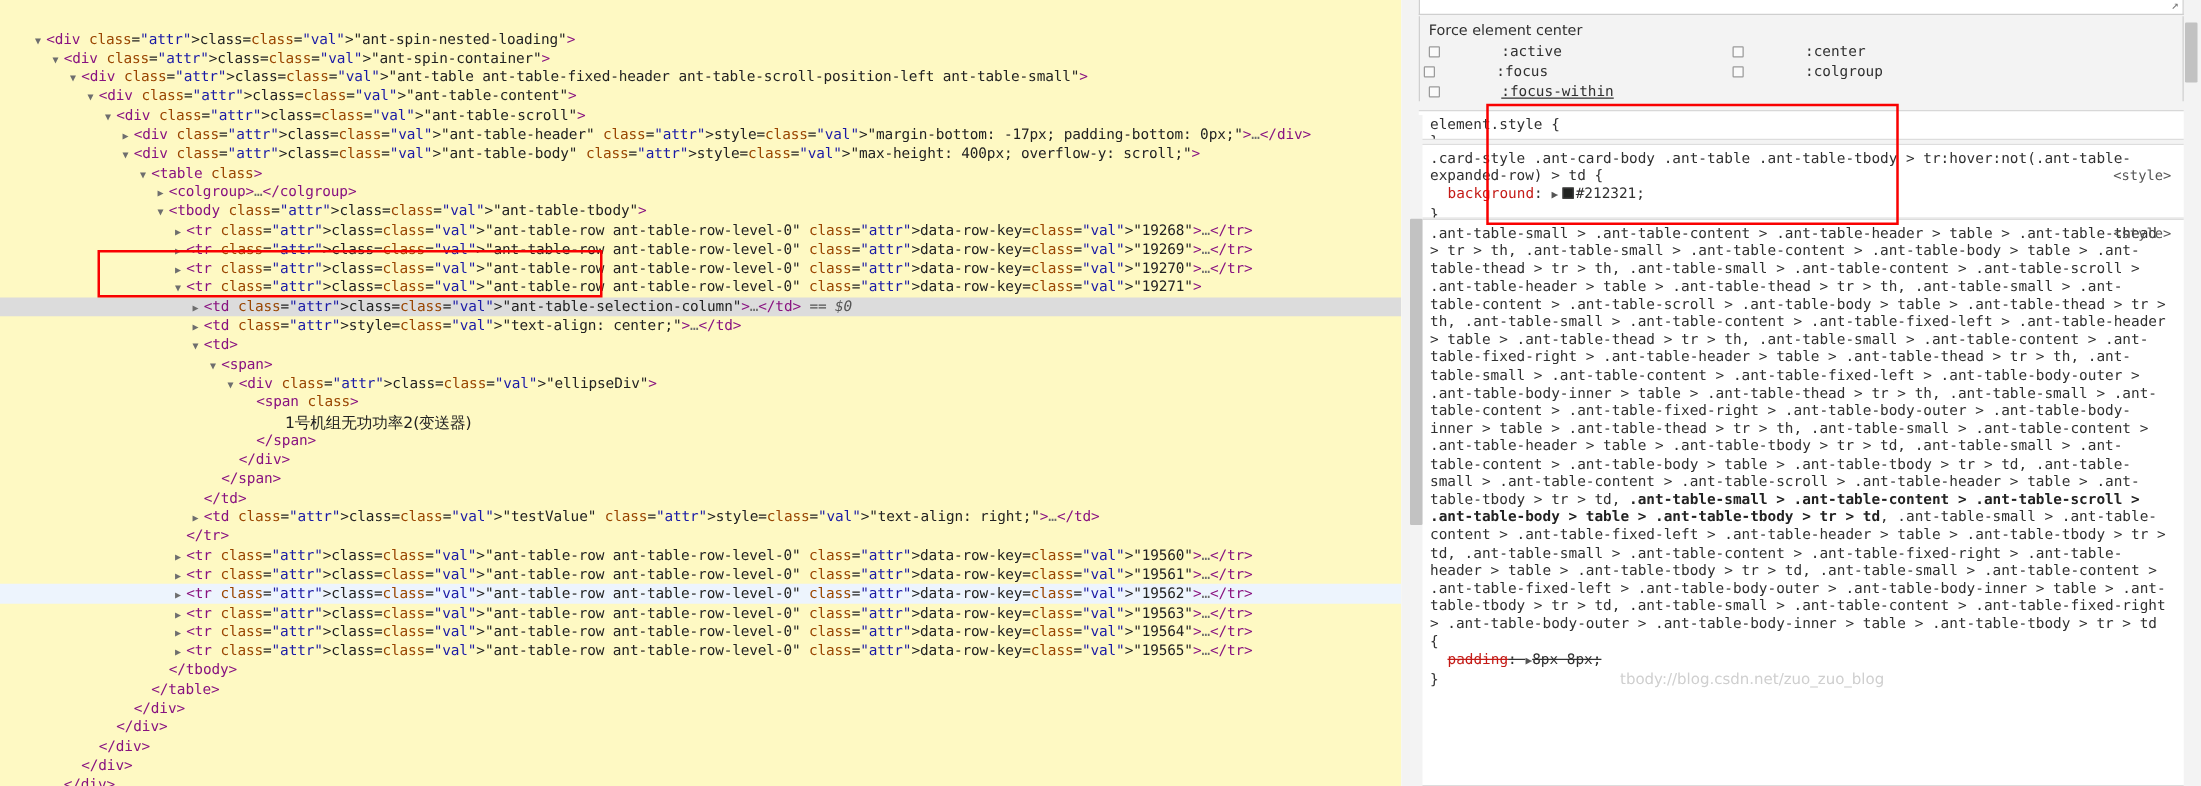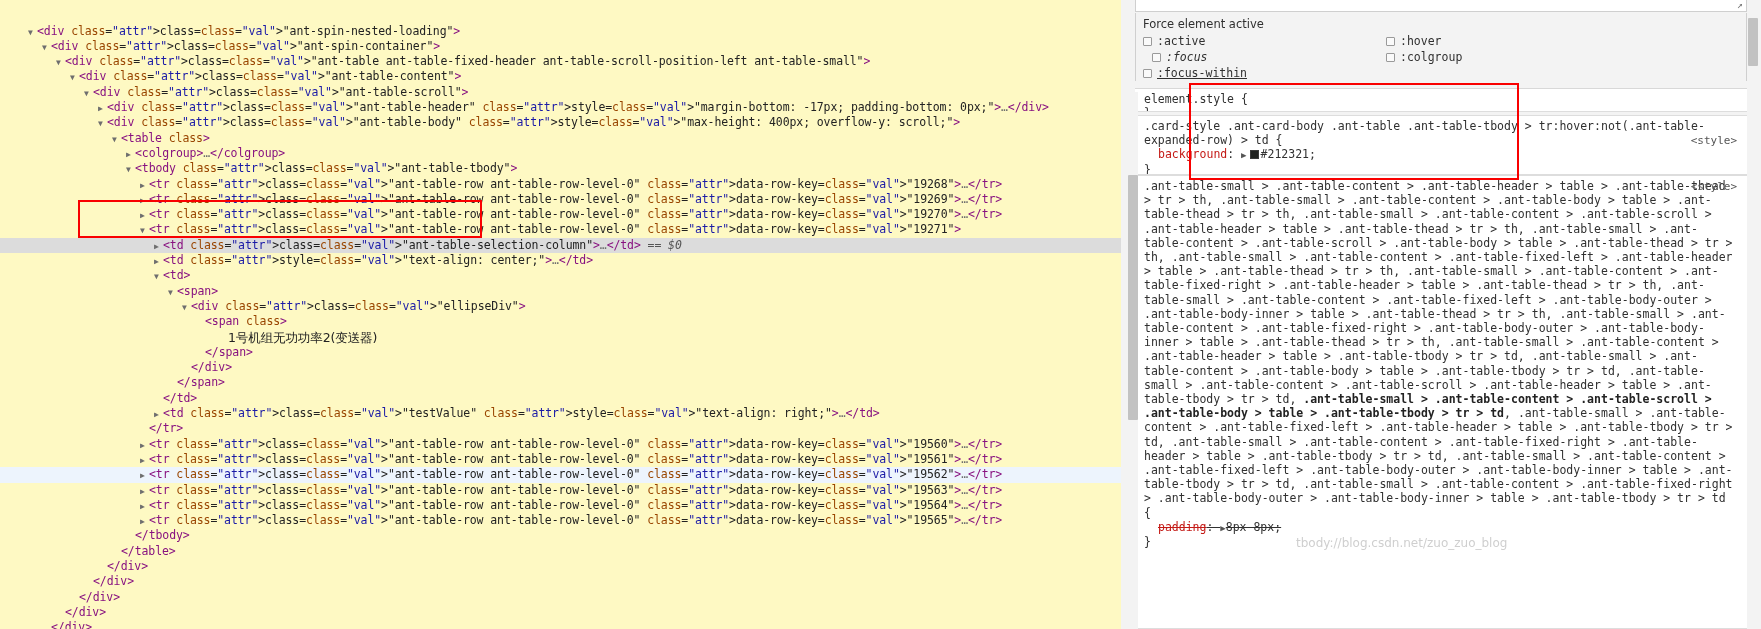--- a/index.html
+++ b/index.html
@@ -108,21 +108,21 @@
   }
   .chk-box {
     display: inline-block;
     width: 9px; height: 9px;
     border: 1px solid #9a9a9a;
     background: #fafafa;
     border-radius: 1px;
     vertical-align: -1px;
     margin-right: 5px;
   }
-  .chk-label { font-family: "DejaVu Sans Mono", "Liberation Mono", monospace; }
+  .chk-label { font-family: "DejaVu Sans Mono", "Liberation Mono", monospace; margin-left: 44px; }
 
   
   .rule-block {
     position: absolute;
     left: 14px;
     width: 612px;
     background: #ffffff;
     border: 1px solid #dddddd;
     border-left: none; border-right: none;
     padding: 3px 8px 3px 9px;
@@ -208,25 +208,25 @@
     <div id="dom-lines"><div class="dom-line" style="margin-top: -7px;"><span style="display:inline-block;width:28px"></span><span class="tri">▼</span><span><span class="punc">&lt;</span><span class="tag">div</span> <span <span="" class="attr">class</span>=<span class="val">"attr"</span>&gt;class</span>=<span <span="" class="attr">class</span>=<span class="val">"val"</span>&gt;"ant-spin-nested-loading"<span class="punc">&gt;</span></div><div class="dom-line"><span style="display:inline-block;width:42px"></span><span class="tri">▼</span><span><span class="punc">&lt;</span><span class="tag">div</span> <span <span="" class="attr">class</span>=<span class="val">"attr"</span>&gt;class</span>=<span <span="" class="attr">class</span>=<span class="val">"val"</span>&gt;"ant-spin-container"<span class="punc">&gt;</span></div><div class="dom-line"><span style="display:inline-block;width:56px"></span><span class="tri">▼</span><span><span class="punc">&lt;</span><span class="tag">div</span> <span <span="" class="attr">class</span>=<span class="val">"attr"</span>&gt;class</span>=<span <span="" class="attr">class</span>=<span class="val">"val"</span>&gt;"ant-table ant-table-fixed-header ant-table-scroll-position-left ant-table-small"<span class="punc">&gt;</span></div><div class="dom-line"><span style="display:inline-block;width:70px"></span><span class="tri">▼</span><span><span class="punc">&lt;</span><span class="tag">div</span> <span <span="" class="attr">class</span>=<span class="val">"attr"</span>&gt;class</span>=<span <span="" class="attr">class</span>=<span class="val">"val"</span>&gt;"ant-table-content"<span class="punc">&gt;</span></div><div class="dom-line"><span style="display:inline-block;width:84px"></span><span class="tri">▼</span><span><span class="punc">&lt;</span><span class="tag">div</span> <span <span="" class="attr">class</span>=<span class="val">"attr"</span>&gt;class</span>=<span <span="" class="attr">class</span>=<span class="val">"val"</span>&gt;"ant-table-scroll"<span class="punc">&gt;</span></div><div class="dom-line"><span style="display:inline-block;width:98px"></span><span class="tri">▶</span><span><span class="punc">&lt;</span><span class="tag">div</span> <span <span="" class="attr">class</span>=<span class="val">"attr"</span>&gt;class</span>=<span <span="" class="attr">class</span>=<span class="val">"val"</span>&gt;"ant-table-header" <span <span="" class="attr">class</span>=<span class="val">"attr"</span>&gt;style=<span <span="" class="attr">class</span>=<span class="val">"val"</span>&gt;"margin-bottom: -17px; padding-bottom: 0px;"<span class="punc">&gt;</span><span class="ell">…</span><span class="punc">&lt;/</span><span class="tag">div</span><span class="punc">&gt;</span></div><div class="dom-line"><span style="display:inline-block;width:98px"></span><span class="tri">▼</span><span><span class="punc">&lt;</span><span class="tag">div</span> <span <span="" class="attr">class</span>=<span class="val">"attr"</span>&gt;class</span>=<span <span="" class="attr">class</span>=<span class="val">"val"</span>&gt;"ant-table-body" <span <span="" class="attr">class</span>=<span class="val">"attr"</span>&gt;style=<span <span="" class="attr">class</span>=<span class="val">"val"</span>&gt;"max-height: 400px; overflow-y: scroll;"<span class="punc">&gt;</span></div><div class="dom-line"><span style="display:inline-block;width:112px"></span><span class="tri">▼</span><span><span class="punc">&lt;</span><span class="tag">table</span> <span class="attr">class</span><span class="punc">&gt;</span></span></div><div class="dom-line"><span style="display:inline-block;width:126px"></span><span class="tri">▶</span><span><span class="punc">&lt;</span><span class="tag">colgroup</span><span class="punc">&gt;</span><span class="ell">…</span><span class="punc">&lt;/</span><span class="tag">colgroup</span><span class="punc">&gt;</span></span></div><div class="dom-line"><span style="display:inline-block;width:126px"></span><span class="tri">▼</span><span><span class="punc">&lt;</span><span class="tag">tbody</span> <span <span="" class="attr">class</span>=<span class="val">"attr"</span>&gt;class</span>=<span <span="" class="attr">class</span>=<span class="val">"val"</span>&gt;"ant-table-tbody"<span class="punc">&gt;</span></div><div class="dom-line"><span style="display:inline-block;width:140px"></span><span class="tri">▶</span><span><span class="punc">&lt;</span><span class="tag">tr</span> <span <span="" class="attr">class</span>=<span class="val">"attr"</span>&gt;class</span>=<span <span="" class="attr">class</span>=<span class="val">"val"</span>&gt;"ant-table-row ant-table-row-level-0" <span <span="" class="attr">class</span>=<span class="val">"attr"</span>&gt;data-row-key=<span <span="" class="attr">class</span>=<span class="val">"val"</span>&gt;"19268"<span class="punc">&gt;</span><span class="ell">…</span><span class="punc">&lt;/</span><span class="tag">tr</span><span class="punc">&gt;</span></div><div class="dom-line"><span style="display:inline-block;width:140px"></span><span class="tri">▶</span><span><span class="punc">&lt;</span><span class="tag">tr</span> <span <span="" class="attr">class</span>=<span class="val">"attr"</span>&gt;class</span>=<span <span="" class="attr">class</span>=<span class="val">"val"</span>&gt;"ant-table-row ant-table-row-level-0" <span <span="" class="attr">class</span>=<span class="val">"attr"</span>&gt;data-row-key=<span <span="" class="attr">class</span>=<span class="val">"val"</span>&gt;"19269"<span class="punc">&gt;</span><span class="ell">…</span><span class="punc">&lt;/</span><span class="tag">tr</span><span class="punc">&gt;</span></div><div class="dom-line"><span style="display:inline-block;width:140px"></span><span class="tri">▶</span><span><span class="punc">&lt;</span><span class="tag">tr</span> <span <span="" class="attr">class</span>=<span class="val">"attr"</span>&gt;class</span>=<span <span="" class="attr">class</span>=<span class="val">"val"</span>&gt;"ant-table-row ant-table-row-level-0" <span <span="" class="attr">class</span>=<span class="val">"attr"</span>&gt;data-row-key=<span <span="" class="attr">class</span>=<span class="val">"val"</span>&gt;"19270"<span class="punc">&gt;</span><span class="ell">…</span><span class="punc">&lt;/</span><span class="tag">tr</span><span class="punc">&gt;</span></div><div class="dom-line"><span style="display:inline-block;width:140px"></span><span class="tri">▼</span><span><span class="punc">&lt;</span><span class="tag">tr</span> <span <span="" class="attr">class</span>=<span class="val">"attr"</span>&gt;class</span>=<span <span="" class="attr">class</span>=<span class="val">"val"</span>&gt;"ant-table-row ant-table-row-level-0" <span <span="" class="attr">class</span>=<span class="val">"attr"</span>&gt;data-row-key=<span <span="" class="attr">class</span>=<span class="val">"val"</span>&gt;"19271"<span class="punc">&gt;</span></div><div class="dom-line sel-gray"><span style="display:inline-block;width:154px"></span><span class="tri">▶</span><span><span class="punc">&lt;</span><span class="tag">td</span> <span <span="" class="attr">class</span>=<span class="val">"attr"</span>&gt;class</span>=<span <span="" class="attr">class</span>=<span class="val">"val"</span>&gt;"ant-table-selection-column"<span class="punc">&gt;</span><span class="ell">…</span><span class="punc">&lt;/</span><span class="tag">td</span><span class="punc">&gt;</span> <span class="dollar">== $0</span></div><div class="dom-line"><span style="display:inline-block;width:154px"></span><span class="tri">▶</span><span><span class="punc">&lt;</span><span class="tag">td</span> <span <span="" class="attr">class</span>=<span class="val">"attr"</span>&gt;style</span>=<span <span="" class="attr">class</span>=<span class="val">"val"</span>&gt;"text-align: center;"<span class="punc">&gt;</span><span class="ell">…</span><span class="punc">&lt;/</span><span class="tag">td</span><span class="punc">&gt;</span></div><div class="dom-line"><span style="display:inline-block;width:154px"></span><span class="tri">▼</span><span><span class="punc">&lt;</span><span class="tag">td</span><span class="punc">&gt;</span></span></div><div class="dom-line"><span style="display:inline-block;width:168px"></span><span class="tri">▼</span><span><span class="punc">&lt;</span><span class="tag">span</span><span class="punc">&gt;</span></span></div><div class="dom-line"><span style="display:inline-block;width:182px"></span><span class="tri">▼</span><span><span class="punc">&lt;</span><span class="tag">div</span> <span <span="" class="attr">class</span>=<span class="val">"attr"</span>&gt;class</span>=<span <span="" class="attr">class</span>=<span class="val">"val"</span>&gt;"ellipseDiv"<span class="punc">&gt;</span></div><div class="dom-line"><span style="display:inline-block;width:196px"></span><span class="tri"></span><span><span class="punc">&lt;</span><span class="tag">span</span> <span class="attr">class</span><span class="punc">&gt;</span></span></div><div class="dom-line"><span style="display:inline-block;width:228px"></span><span class="cjk">1号机组无功功率2(变送器)</span></div><div class="dom-line"><span style="display:inline-block;width:196px"></span><span class="tri"></span><span><span class="punc">&lt;/</span><span class="tag">span</span><span class="punc">&gt;</span></span></div><div class="dom-line"><span style="display:inline-block;width:182px"></span><span class="tri"></span><span><span class="punc">&lt;/</span><span class="tag">div</span><span class="punc">&gt;</span></span></div><div class="dom-line"><span style="display:inline-block;width:168px"></span><span class="tri"></span><span><span class="punc">&lt;/</span><span class="tag">span</span><span class="punc">&gt;</span></span></div><div class="dom-line"><span style="display:inline-block;width:154px"></span><span class="tri"></span><span><span class="punc">&lt;/</span><span class="tag">td</span><span class="punc">&gt;</span></span></div><div class="dom-line"><span style="display:inline-block;width:154px"></span><span class="tri">▶</span><span><span class="punc">&lt;</span><span class="tag">td</span> <span <span="" class="attr">class</span>=<span class="val">"attr"</span>&gt;class</span>=<span <span="" class="attr">class</span>=<span class="val">"val"</span>&gt;"testValue" <span <span="" class="attr">class</span>=<span class="val">"attr"</span>&gt;style=<span <span="" class="attr">class</span>=<span class="val">"val"</span>&gt;"text-align: right;"<span class="punc">&gt;</span><span class="ell">…</span><span class="punc">&lt;/</span><span class="tag">td</span><span class="punc">&gt;</span></div><div class="dom-line"><span style="display:inline-block;width:140px"></span><span class="tri"></span><span><span class="punc">&lt;/</span><span class="tag">tr</span><span class="punc">&gt;</span></span></div><div class="dom-line"><span style="display:inline-block;width:140px"></span><span class="tri">▶</span><span><span class="punc">&lt;</span><span class="tag">tr</span> <span <span="" class="attr">class</span>=<span class="val">"attr"</span>&gt;class</span>=<span <span="" class="attr">class</span>=<span class="val">"val"</span>&gt;"ant-table-row ant-table-row-level-0" <span <span="" class="attr">class</span>=<span class="val">"attr"</span>&gt;data-row-key=<span <span="" class="attr">class</span>=<span class="val">"val"</span>&gt;"19560"<span class="punc">&gt;</span><span class="ell">…</span><span class="punc">&lt;/</span><span class="tag">tr</span><span class="punc">&gt;</span></div><div class="dom-line"><span style="display:inline-block;width:140px"></span><span class="tri">▶</span><span><span class="punc">&lt;</span><span class="tag">tr</span> <span <span="" class="attr">class</span>=<span class="val">"attr"</span>&gt;class</span>=<span <span="" class="attr">class</span>=<span class="val">"val"</span>&gt;"ant-table-row ant-table-row-level-0" <span <span="" class="attr">class</span>=<span class="val">"attr"</span>&gt;data-row-key=<span <span="" class="attr">class</span>=<span class="val">"val"</span>&gt;"19561"<span class="punc">&gt;</span><span class="ell">…</span><span class="punc">&lt;/</span><span class="tag">tr</span><span class="punc">&gt;</span></div><div class="dom-line sel-blue"><span style="display:inline-block;width:140px"></span><span class="tri">▶</span><span><span class="punc">&lt;</span><span class="tag">tr</span> <span <span="" class="attr">class</span>=<span class="val">"attr"</span>&gt;class</span>=<span <span="" class="attr">class</span>=<span class="val">"val"</span>&gt;"ant-table-row ant-table-row-level-0" <span <span="" class="attr">class</span>=<span class="val">"attr"</span>&gt;data-row-key=<span <span="" class="attr">class</span>=<span class="val">"val"</span>&gt;"19562"<span class="punc">&gt;</span><span class="ell">…</span><span class="punc">&lt;/</span><span class="tag">tr</span><span class="punc">&gt;</span></div><div class="dom-line"><span style="display:inline-block;width:140px"></span><span class="tri">▶</span><span><span class="punc">&lt;</span><span class="tag">tr</span> <span <span="" class="attr">class</span>=<span class="val">"attr"</span>&gt;class</span>=<span <span="" class="attr">class</span>=<span class="val">"val"</span>&gt;"ant-table-row ant-table-row-level-0" <span <span="" class="attr">class</span>=<span class="val">"attr"</span>&gt;data-row-key=<span <span="" class="attr">class</span>=<span class="val">"val"</span>&gt;"19563"<span class="punc">&gt;</span><span class="ell">…</span><span class="punc">&lt;/</span><span class="tag">tr</span><span class="punc">&gt;</span></div><div class="dom-line"><span style="display:inline-block;width:140px"></span><span class="tri">▶</span><span><span class="punc">&lt;</span><span class="tag">tr</span> <span <span="" class="attr">class</span>=<span class="val">"attr"</span>&gt;class</span>=<span <span="" class="attr">class</span>=<span class="val">"val"</span>&gt;"ant-table-row ant-table-row-level-0" <span <span="" class="attr">class</span>=<span class="val">"attr"</span>&gt;data-row-key=<span <span="" class="attr">class</span>=<span class="val">"val"</span>&gt;"19564"<span class="punc">&gt;</span><span class="ell">…</span><span class="punc">&lt;/</span><span class="tag">tr</span><span class="punc">&gt;</span></div><div class="dom-line"><span style="display:inline-block;width:140px"></span><span class="tri">▶</span><span><span class="punc">&lt;</span><span class="tag">tr</span> <span <span="" class="attr">class</span>=<span class="val">"attr"</span>&gt;class</span>=<span <span="" class="attr">class</span>=<span class="val">"val"</span>&gt;"ant-table-row ant-table-row-level-0" <span <span="" class="attr">class</span>=<span class="val">"attr"</span>&gt;data-row-key=<span <span="" class="attr">class</span>=<span class="val">"val"</span>&gt;"19565"<span class="punc">&gt;</span><span class="ell">…</span><span class="punc">&lt;/</span><span class="tag">tr</span><span class="punc">&gt;</span></div><div class="dom-line"><span style="display:inline-block;width:126px"></span><span class="tri"></span><span><span class="punc">&lt;/</span><span class="tag">tbody</span><span class="punc">&gt;</span></span></div><div class="dom-line"><span style="display:inline-block;width:112px"></span><span class="tri"></span><span><span class="punc">&lt;/</span><span class="tag">table</span><span class="punc">&gt;</span></span></div><div class="dom-line"><span style="display:inline-block;width:98px"></span><span class="tri"></span><span><span class="punc">&lt;/</span><span class="tag">div</span><span class="punc">&gt;</span></span></div><div class="dom-line"><span style="display:inline-block;width:84px"></span><span class="tri"></span><span><span class="punc">&lt;/</span><span class="tag">div</span><span class="punc">&gt;</span></span></div><div class="dom-line"><span style="display:inline-block;width:70px"></span><span class="tri"></span><span><span class="punc">&lt;/</span><span class="tag">div</span><span class="punc">&gt;</span></span></div><div class="dom-line"><span style="display:inline-block;width:56px"></span><span class="tri"></span><span><span class="punc">&lt;/</span><span class="tag">div</span><span class="punc">&gt;</span></span></div><div class="dom-line"><span style="display:inline-block;width:42px"></span><span class="tri"></span><span><span class="punc">&lt;/</span><span class="tag">div</span><span class="punc">&gt;</span></span></div></div>
   </div>
 
   <div id="styles-panel">
 
     <div id="filter-row">
       <span class="fchev">↗</span>
     </div>
 
     <div id="force-wrap">
-      <div class="force-title">Force element active</div>
+      <div class="force-title">Force element center</div>
       <div id="force-items">
           <div class="chk-item" style="left: 7px; top: 21px;"><span class="chk-box"></span><span class="chk-label">:active</span></div>
-          <div class="chk-item" style="left: 250px; top: 21px;"><span class="chk-box"></span><span class="chk-label">:hover</span></div>
-          <div class="chk-item" style="left: 16px; top: 37px; font-style: italic;"><span class="chk-box"></span><span class="chk-label">:focus</span></div>
+          <div class="chk-item" style="left: 250px; top: 21px;"><span class="chk-box"></span><span class="chk-label">:center</span></div>
+          <div class="chk-item" style="left: 3px; top: 37px;"><span class="chk-box"></span><span class="chk-label">:focus</span></div>
           <div class="chk-item" style="left: 250px; top: 37px;"><span class="chk-box"></span><span class="chk-label">:colgroup</span></div>
           <div class="chk-item" style="left: 7px; top: 53px; text-decoration: underline;"><span class="chk-box"></span><span class="chk-label">:focus-within</span></div>
         </div>
     </div>
 
     <div id="rules-host">
         <div class="rule-block elstyle" style="top: 88px; height: 24px; overflow: hidden;"><span class="sel-text">element.style</span><span class="sel-text"> {</span><br><span class="sel-text">}</span></div>
         <div class="rule-block" style="top: 115px; height: 60px; overflow: hidden;"><span class="sel-text">.card-style .ant-card-body .ant-table .ant-table-tbody &gt; tr:hover:not(.ant-table-expanded-row) &gt; td</span><span class="sel-text"> {</span><br><span class="prop-name">background</span><span class="prop-val">: </span><span class="disc">▶</span><span class="swatch" style="background:#212321"></span><span class="prop-val">#212321;</span><br><span class="sel-text">}</span><a class="src-link" href="#" style="top:18px">&lt;style&gt;</a></div>
         <div class="rule-block" style="top: 175px; height: 454px; overflow: hidden;"><span class="sel-text">.ant-table-small &gt; .ant-table-content &gt; .ant-table-header &gt; table &gt; .ant-table-thead &gt; tr &gt; th, .ant-table-small &gt; .ant-table-content &gt; .ant-table-body &gt; table &gt; .ant-table-thead &gt; tr &gt; th, .ant-table-small &gt; .ant-table-content &gt; .ant-table-scroll &gt; .ant-table-header &gt; table &gt; .ant-table-thead &gt; tr &gt; th, .ant-table-small &gt; .ant-table-content &gt; .ant-table-scroll &gt; .ant-table-body &gt; table &gt; .ant-table-thead &gt; tr &gt; th, .ant-table-small &gt; .ant-table-content &gt; .ant-table-fixed-left &gt; .ant-table-header &gt; table &gt; .ant-table-thead &gt; tr &gt; th, .ant-table-small &gt; .ant-table-content &gt; .ant-table-fixed-right &gt; .ant-table-header &gt; table &gt; .ant-table-thead &gt; tr &gt; th, .ant-table-small &gt; .ant-table-content &gt; .ant-table-fixed-left &gt; .ant-table-body-outer &gt; .ant-table-body-inner &gt; table &gt; .ant-table-thead &gt; tr &gt; th, .ant-table-small &gt; .ant-table-content &gt; .ant-table-fixed-right &gt; .ant-table-body-outer &gt; .ant-table-body-inner &gt; table &gt; .ant-table-thead &gt; tr &gt; th, .ant-table-small &gt; .ant-table-content &gt; .ant-table-header &gt; table &gt; .ant-table-tbody &gt; tr &gt; td, .ant-table-small &gt; .ant-table-content &gt; .ant-table-body &gt; table &gt; .ant-table-tbody &gt; tr &gt; td, .ant-table-small &gt; .ant-table-content &gt; .ant-table-scroll &gt; .ant-table-header &gt; table &gt; .ant-table-tbody &gt; tr &gt; td, </span><span class="sel-matched">.ant-table-small &gt; .ant-table-content &gt; .ant-table-scroll &gt; .ant-table-body &gt; table &gt; .ant-table-tbody &gt; tr &gt; td</span><span class="sel-text">, .ant-table-small &gt; .ant-table-content &gt; .ant-table-fixed-left &gt; .ant-table-header &gt; table &gt; .ant-table-tbody &gt; tr &gt; td, .ant-table-small &gt; .ant-table-content &gt; .ant-table-fixed-right &gt; .ant-table-header &gt; table &gt; .ant-table-tbody &gt; tr &gt; td, .ant-table-small &gt; .ant-table-content &gt; .ant-table-fixed-left &gt; .ant-table-body-outer &gt; .ant-table-body-inner &gt; table &gt; .ant-table-tbody &gt; tr &gt; td, .ant-table-small &gt; .ant-table-content &gt; .ant-table-fixed-right &gt; .ant-table-body-outer &gt; .ant-table-body-inner &gt; table &gt; .ant-table-tbody &gt; tr &gt; td</span><span class="sel-text"> {</span><br><span class="prop-name struck">padding</span><span class="prop-val struck">: </span><span class="disc">▶</span><span class="prop-val struck">8px 8px;</span><br><span class="sel-text">}</span><a class="src-link" href="#" style="top:4px">&lt;style&gt;</a></div>
       </div>

